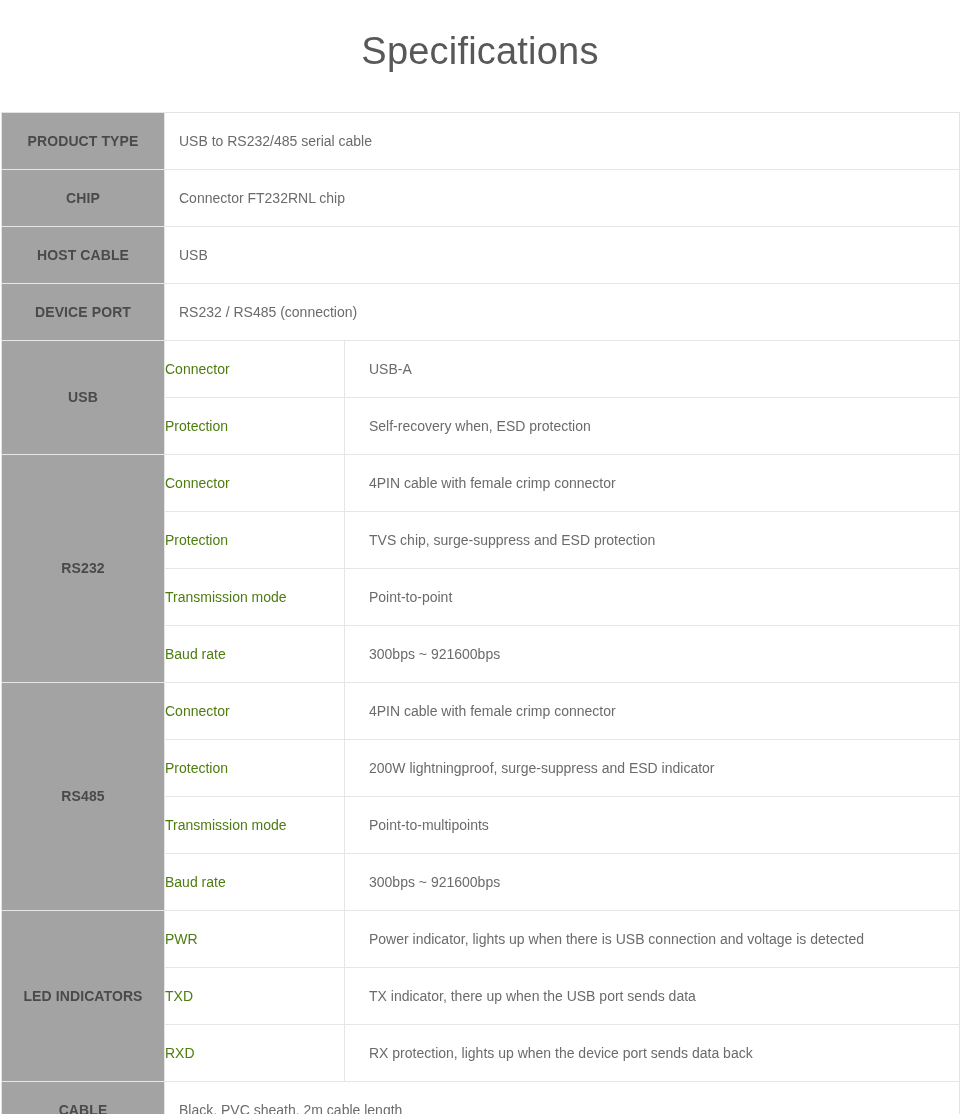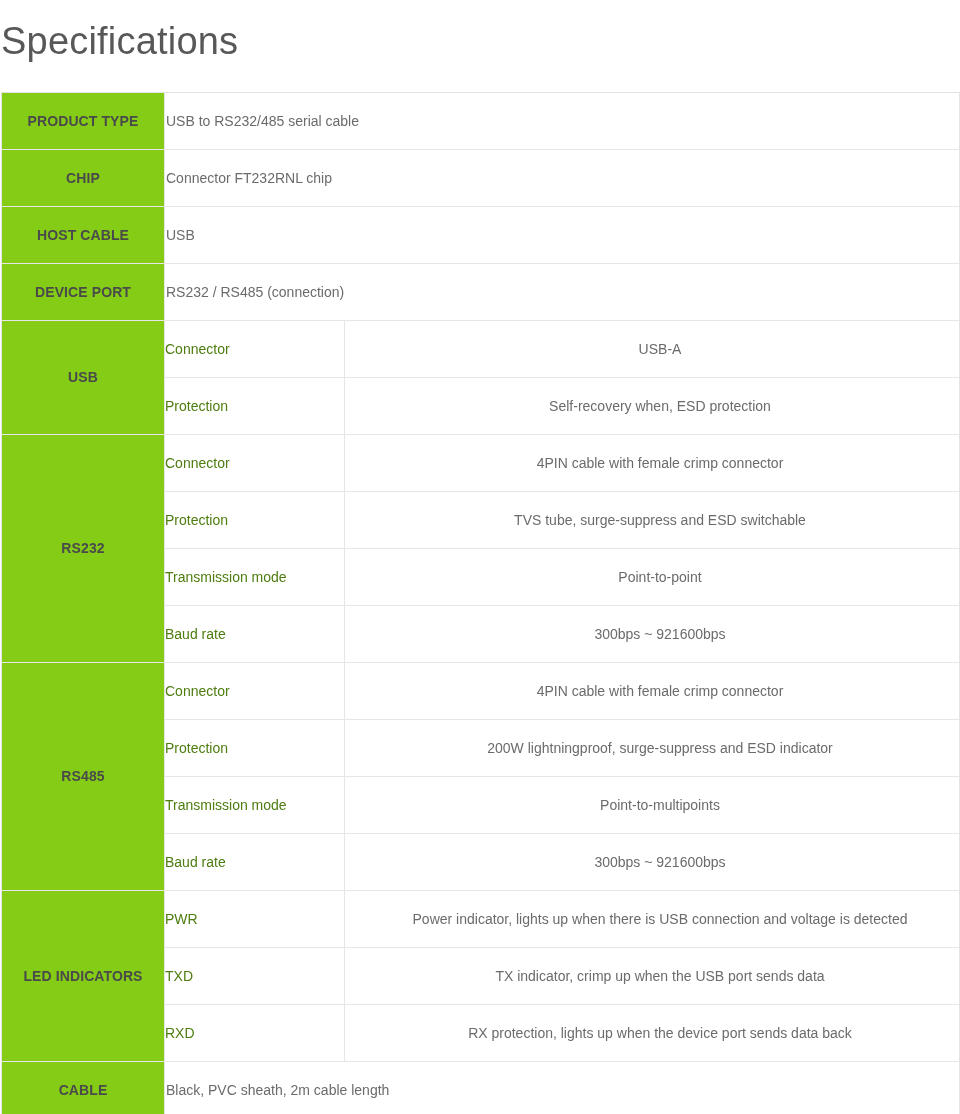--- a/index.html
+++ b/index.html
@@ -9,25 +9,26 @@
   }
   body {
     width: 960px;
     height: 1114px;
     overflow: hidden;
     font-family: "Liberation Sans", sans-serif;
     -webkit-font-smoothing: antialiased;
   }
 
   .page-title {
+    text-align: center;
     font-size: 38px;
     font-weight: 400;
     color: #585858;
     letter-spacing: 0.2px;
-    margin: 1px;
+    margin: 11px;
     padding: 18px 0 26px 0;
     line-height: 1.2;
   }
 
   .spec-table {
     width: 958px;
     margin: 0 1px;
     border-collapse: collapse;
     table-layout: fixed;
     border-top: 1px solid #e3e3e3;
@@ -39,21 +40,21 @@
     border-bottom: 1px solid #e6e6e6;
     padding: 0;
     vertical-align: middle;
   }
 
   col.c-label   { width: 163px; }
   col.c-sub     { width: 180px; }
   col.c-value   { width: 615px; }
 
   .label-cell {
-    background: #84cc16;
+    background: #a3a3a3;
     border-right: 1px solid #e6e6e6;
     text-align: center;
     font-size: 14px;
     font-weight: 700;
     color: #4a4a4a;
     letter-spacing: 0.1px;
     height: 57px;
     padding: 0 6px;
     box-sizing: border-box;
   }
@@ -73,25 +74,24 @@
 
   .value-cell {
     font-size: 14px;
     font-weight: 400;
     color: #6b6b6b;
     padding-left: 14px;
     height: 57px;
     box-sizing: border-box;
   }
   .value-cell.wide {
-    padding-left: 16px;
-    text-align: center;
+    padding-left: 24px;
   }
   .value-cell.plain {
-    padding-left: 1px;
+    padding-left: 14px;
   }
 </style>
 </head>
 <body>
 
 <h1 class="page-title">Specifications</h1>
 
 <table class="spec-table">
   <colgroup>
     <col class="c-label">
@@ -124,21 +124,21 @@
         <td class="sub-cell">Protection</td>
         <td class="value-cell wide">Self-recovery when, ESD protection</td>
       </tr>
       <tr>
         <td class="label-cell grouped" rowspan="4">RS232</td>
         <td class="sub-cell">Connector</td>
         <td class="value-cell wide">4PIN cable with female crimp connector</td>
       </tr>
       <tr>
         <td class="sub-cell">Protection</td>
-        <td class="value-cell wide">TVS tube, surge-suppress and ESD switchable</td>
+        <td class="value-cell wide">TVS chip, surge-suppress and ESD protection</td>
       </tr>
       <tr>
         <td class="sub-cell">Transmission mode</td>
         <td class="value-cell wide">Point-to-point</td>
       </tr>
       <tr>
         <td class="sub-cell">Baud rate</td>
         <td class="value-cell wide">300bps ~ 921600bps</td>
       </tr>
       <tr>
@@ -158,21 +158,21 @@
         <td class="sub-cell">Baud rate</td>
         <td class="value-cell wide">300bps ~ 921600bps</td>
       </tr>
       <tr>
         <td class="label-cell grouped" rowspan="3">LED INDICATORS</td>
         <td class="sub-cell">PWR</td>
         <td class="value-cell wide">Power indicator, lights up when there is USB connection and voltage is detected</td>
       </tr>
       <tr>
         <td class="sub-cell">TXD</td>
-        <td class="value-cell wide">TX indicator, crimp up when the USB port sends data</td>
+        <td class="value-cell wide">TX indicator, there up when the USB port sends data</td>
       </tr>
       <tr>
         <td class="sub-cell">RXD</td>
         <td class="value-cell wide">RX protection, lights up when the device port sends data back</td>
       </tr>
       <tr>
         <td class="label-cell">CABLE</td>
         <td class="value-cell plain" colspan="2">Black, PVC sheath, 2m cable length</td>
       </tr>
     </tbody>

